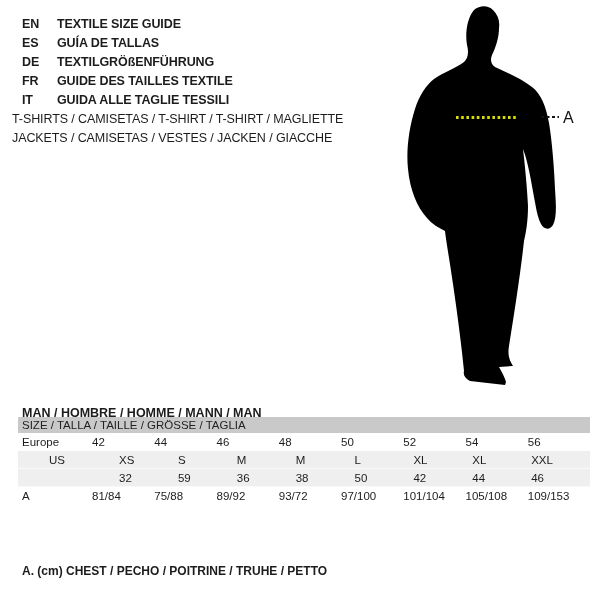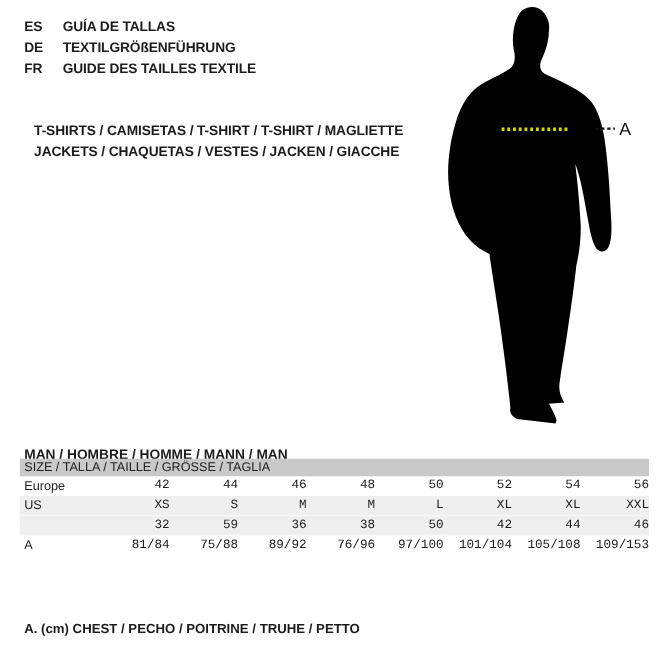--- a/index.html
+++ b/index.html
@@ -8,65 +8,73 @@
     font-family:"Liberation Sans", sans-serif;
     color:var(--text-color, #1c1c1c);
   }
   .canvas { position:relative; width:600px; height:600px; overflow:hidden; background:#fff; }
 
   
   .lang-block { position:absolute; left:22px; top:15px; font-weight:bold; font-size:12.5px; letter-spacing:-0.1px; }
   .lang-row { display:flex; height:19px; line-height:19px; }
   .lang-code { width:35px; }
 
-  .cat-block { position:absolute; left:31px; top:110px; font-weight:bold; font-size:12.5px; letter-spacing:-0.1px; }
+  .cat-block { position:absolute; left:12px; top:110px; font-weight:normal; font-size:12.5px; letter-spacing:-0.1px; }
   .cat-line { height:19px; line-height:19px; }
 
   
   svg.figure { position:absolute; left:0; top:0; display:block; }
   .silhouette { fill:var(--silhouette-color, #000); }
   .chest-line { stroke:var(--measure-line-color, #d8de00); stroke-width:3; stroke-dasharray:2.6 2.6; fill:none; }
   .pointer-line { stroke:#111; stroke-width:2; stroke-dasharray:3 2.5; fill:none; }
   .measure-text { font-family:"Liberation Sans", sans-serif; font-size:16px; fill:#111; }
 
   .section-title { position:absolute; left:22px; top:406px; font-weight:bold; font-size:12.5px; }
 
   
   .size-table { position:absolute; left:18px; top:417px; width:572px; font-size:11.5px; }
   .thead { background:var(--table-header-bg, #c9c9c9); height:16px; line-height:16px; padding-left:4px; color:#222; }
   .trow { display:flex; height:18px; line-height:18px; border-bottom:1px solid rgba(255,255,255,0.6); box-sizing:border-box; }
-  .trow.alt { background:var(--table-alt-row-bg, #efefef); }
+  .trow.alt { background:var(--table-alt-row-bg, #efefef);padding-left:27px; }
   .tl { width:70px; padding-left:4px; }
-  .tc { flex:1; text-align:right;font-family:Liberation Mono, monospace; }
+  .tc { flex:1; text-align:left; }
 
   .footnote { position:absolute; left:22px; top:564px; font-weight:bold; font-size:12px; }
 </style>
 </head>
 <body>
 
 <div class="canvas">
 
   <div class="lang-block">
+    <div class="lang-row">
+      <span class="lang-code">EN</span>
+      <span class="lang-label">TEXTILE SIZE GUIDE</span>
+    </div>
     <div class="lang-row">
       <span class="lang-code">ES</span>
       <span class="lang-label">GUÍA DE TALLAS</span>
     </div>
     <div class="lang-row">
       <span class="lang-code">DE</span>
       <span class="lang-label">TEXTILGRÖßENFÜHRUNG</span>
     </div>
     <div class="lang-row">
       <span class="lang-code">FR</span>
       <span class="lang-label">GUIDE DES TAILLES TEXTILE</span>
     </div>
+    <div class="lang-row">
+      <span class="lang-code">IT</span>
+      <span class="lang-label">GUIDA ALLE TAGLIE TESSILI</span>
+    </div>
   </div>
 
   <div class="cat-block">
     <div class="cat-line">T-SHIRTS / CAMISETAS / T-SHIRT / T-SHIRT / MAGLIETTE</div>
-    <div class="cat-line">JACKETS / CHAQUETAS / VESTES / JACKEN / GIACCHE</div>
+    <div class="cat-line">JACKETS / CAMISETAS / VESTES / JACKEN / GIACCHE</div>
   </div>
 
   <svg class="figure" width="600" height="600" viewBox="0 0 600 600">
     <path class="silhouette" d="
       M 474 10
       C 480 5 488 5 493 10
       C 498 15 500 21 499 28
       C 499 37 496 47 492 55
       C 490 60 491 64 495 67
       C 508 73 522 79 532 87
@@ -139,21 +147,21 @@
       <span class="tc">42</span>
       <span class="tc">44</span>
       <span class="tc">46</span>
     </div>
 
     <div class="trow">
       <span class="tl">A</span>
       <span class="tc">81/84</span>
       <span class="tc">75/88</span>
       <span class="tc">89/92</span>
-      <span class="tc">76/96</span>
+      <span class="tc">93/72</span>
       <span class="tc">97/100</span>
       <span class="tc">101/104</span>
       <span class="tc">105/108</span>
       <span class="tc">109/153</span>
     </div>
   </div>
 
   <div class="footnote">A. (cm) CHEST / PECHO / POITRINE / TRUHE / PETTO</div>
 
 </div>

